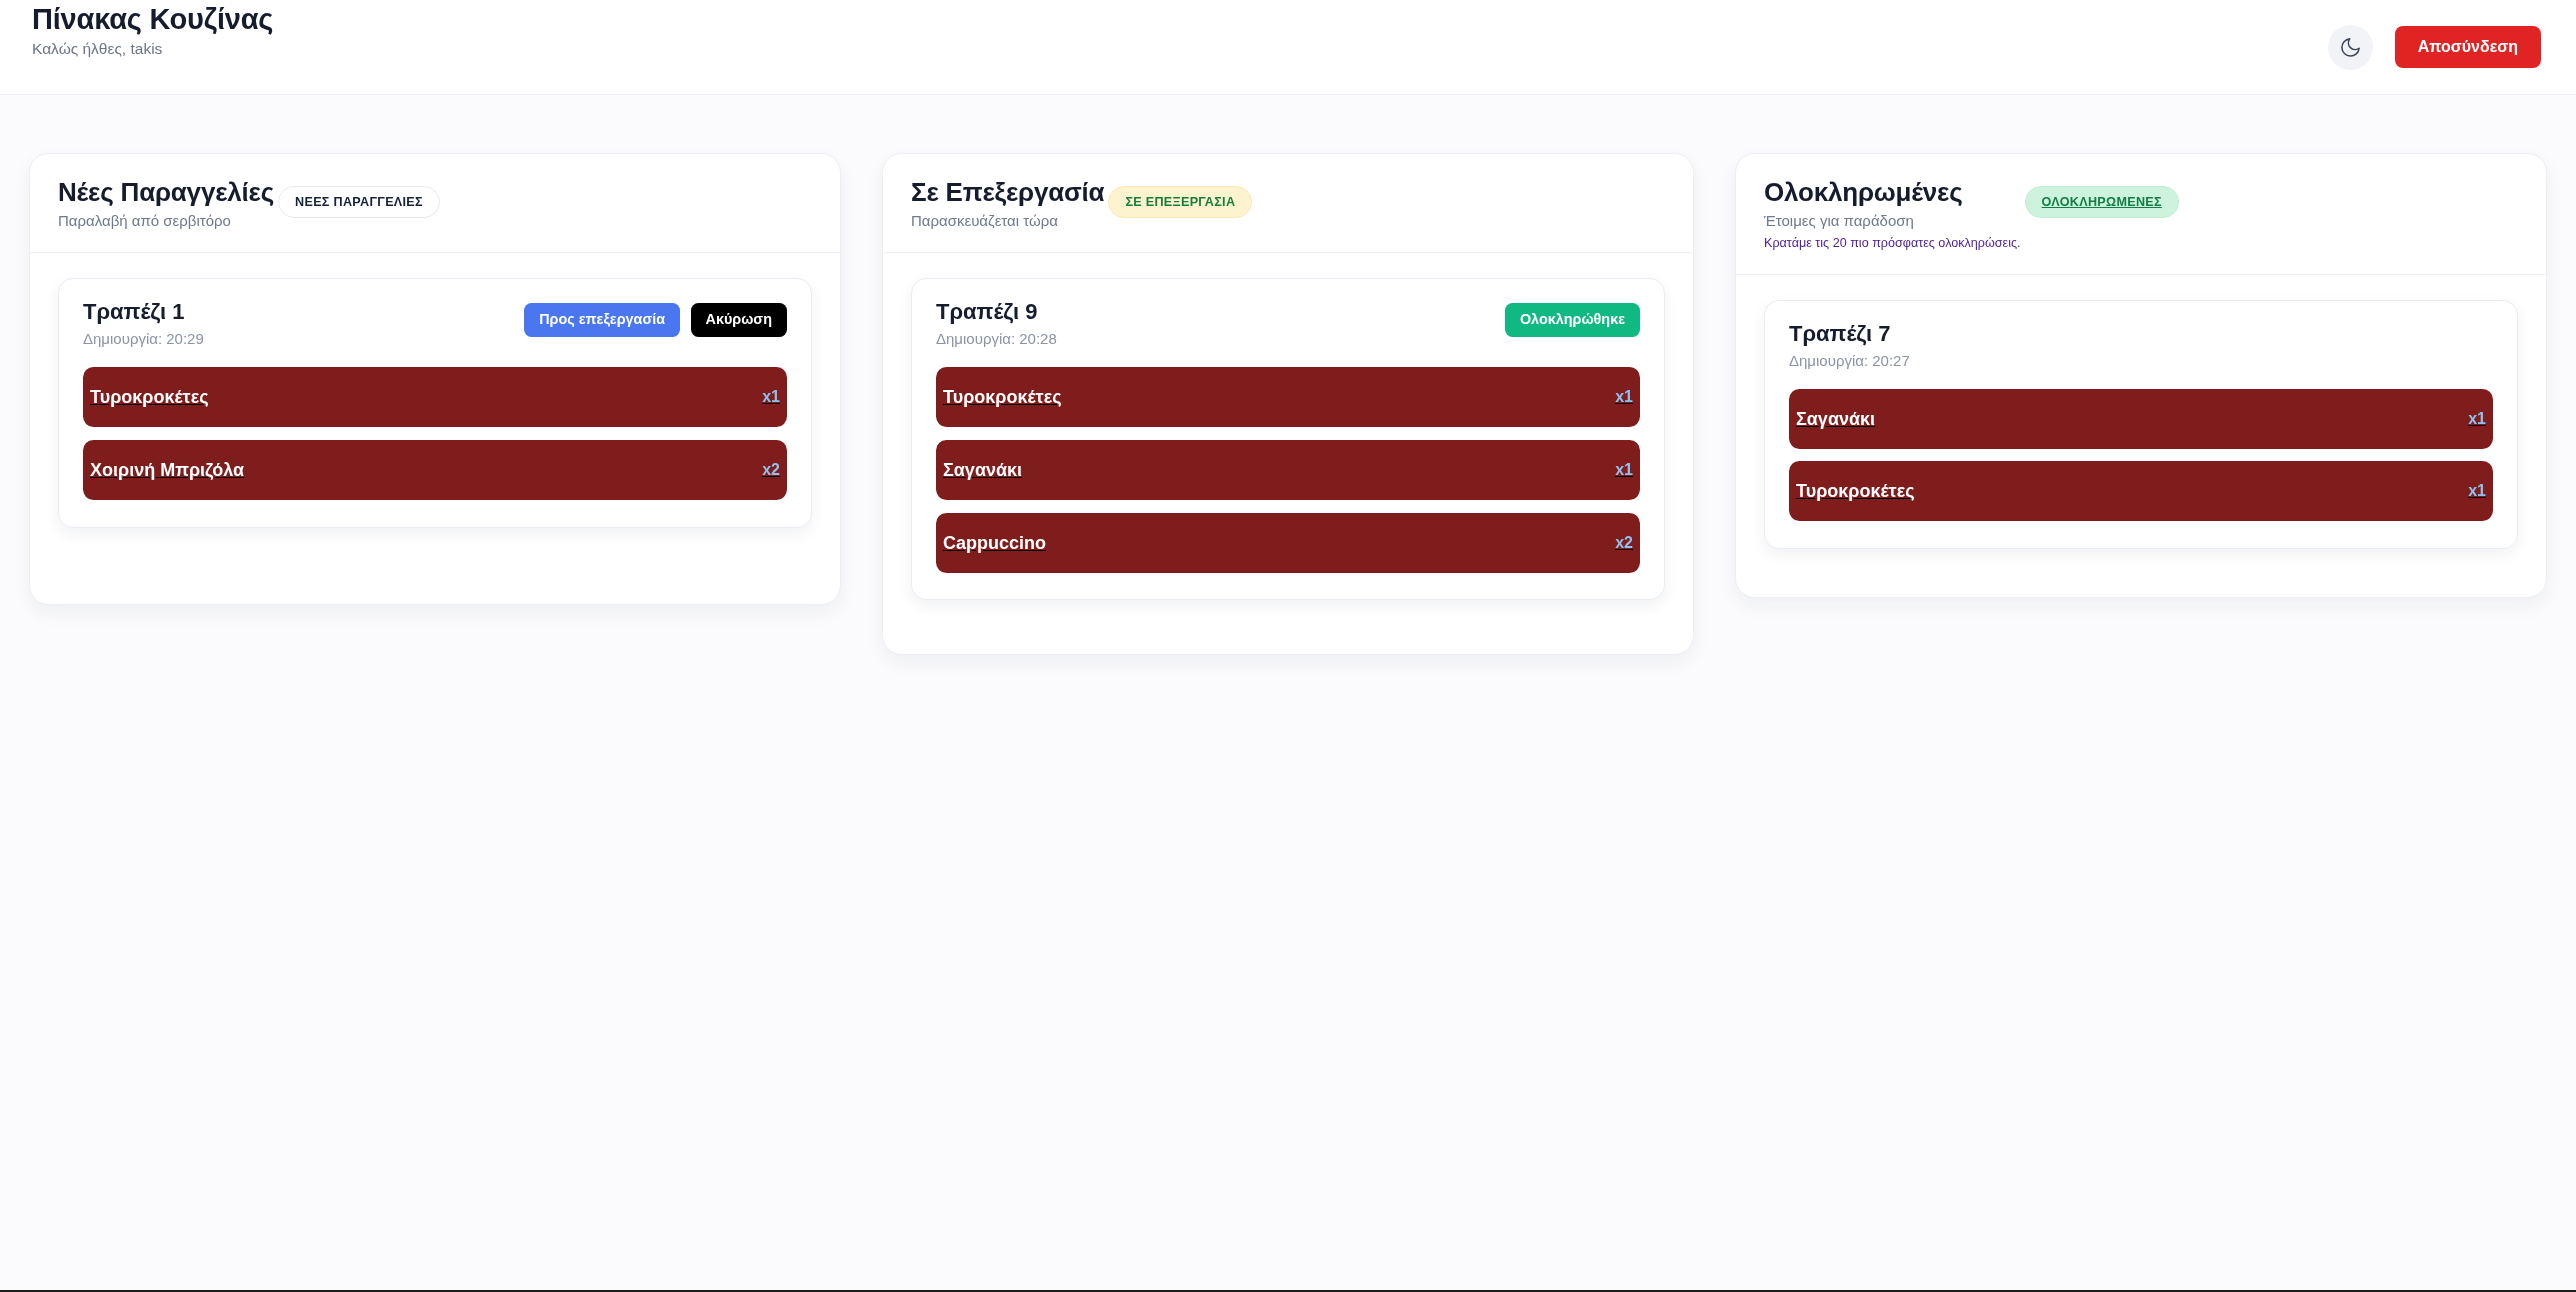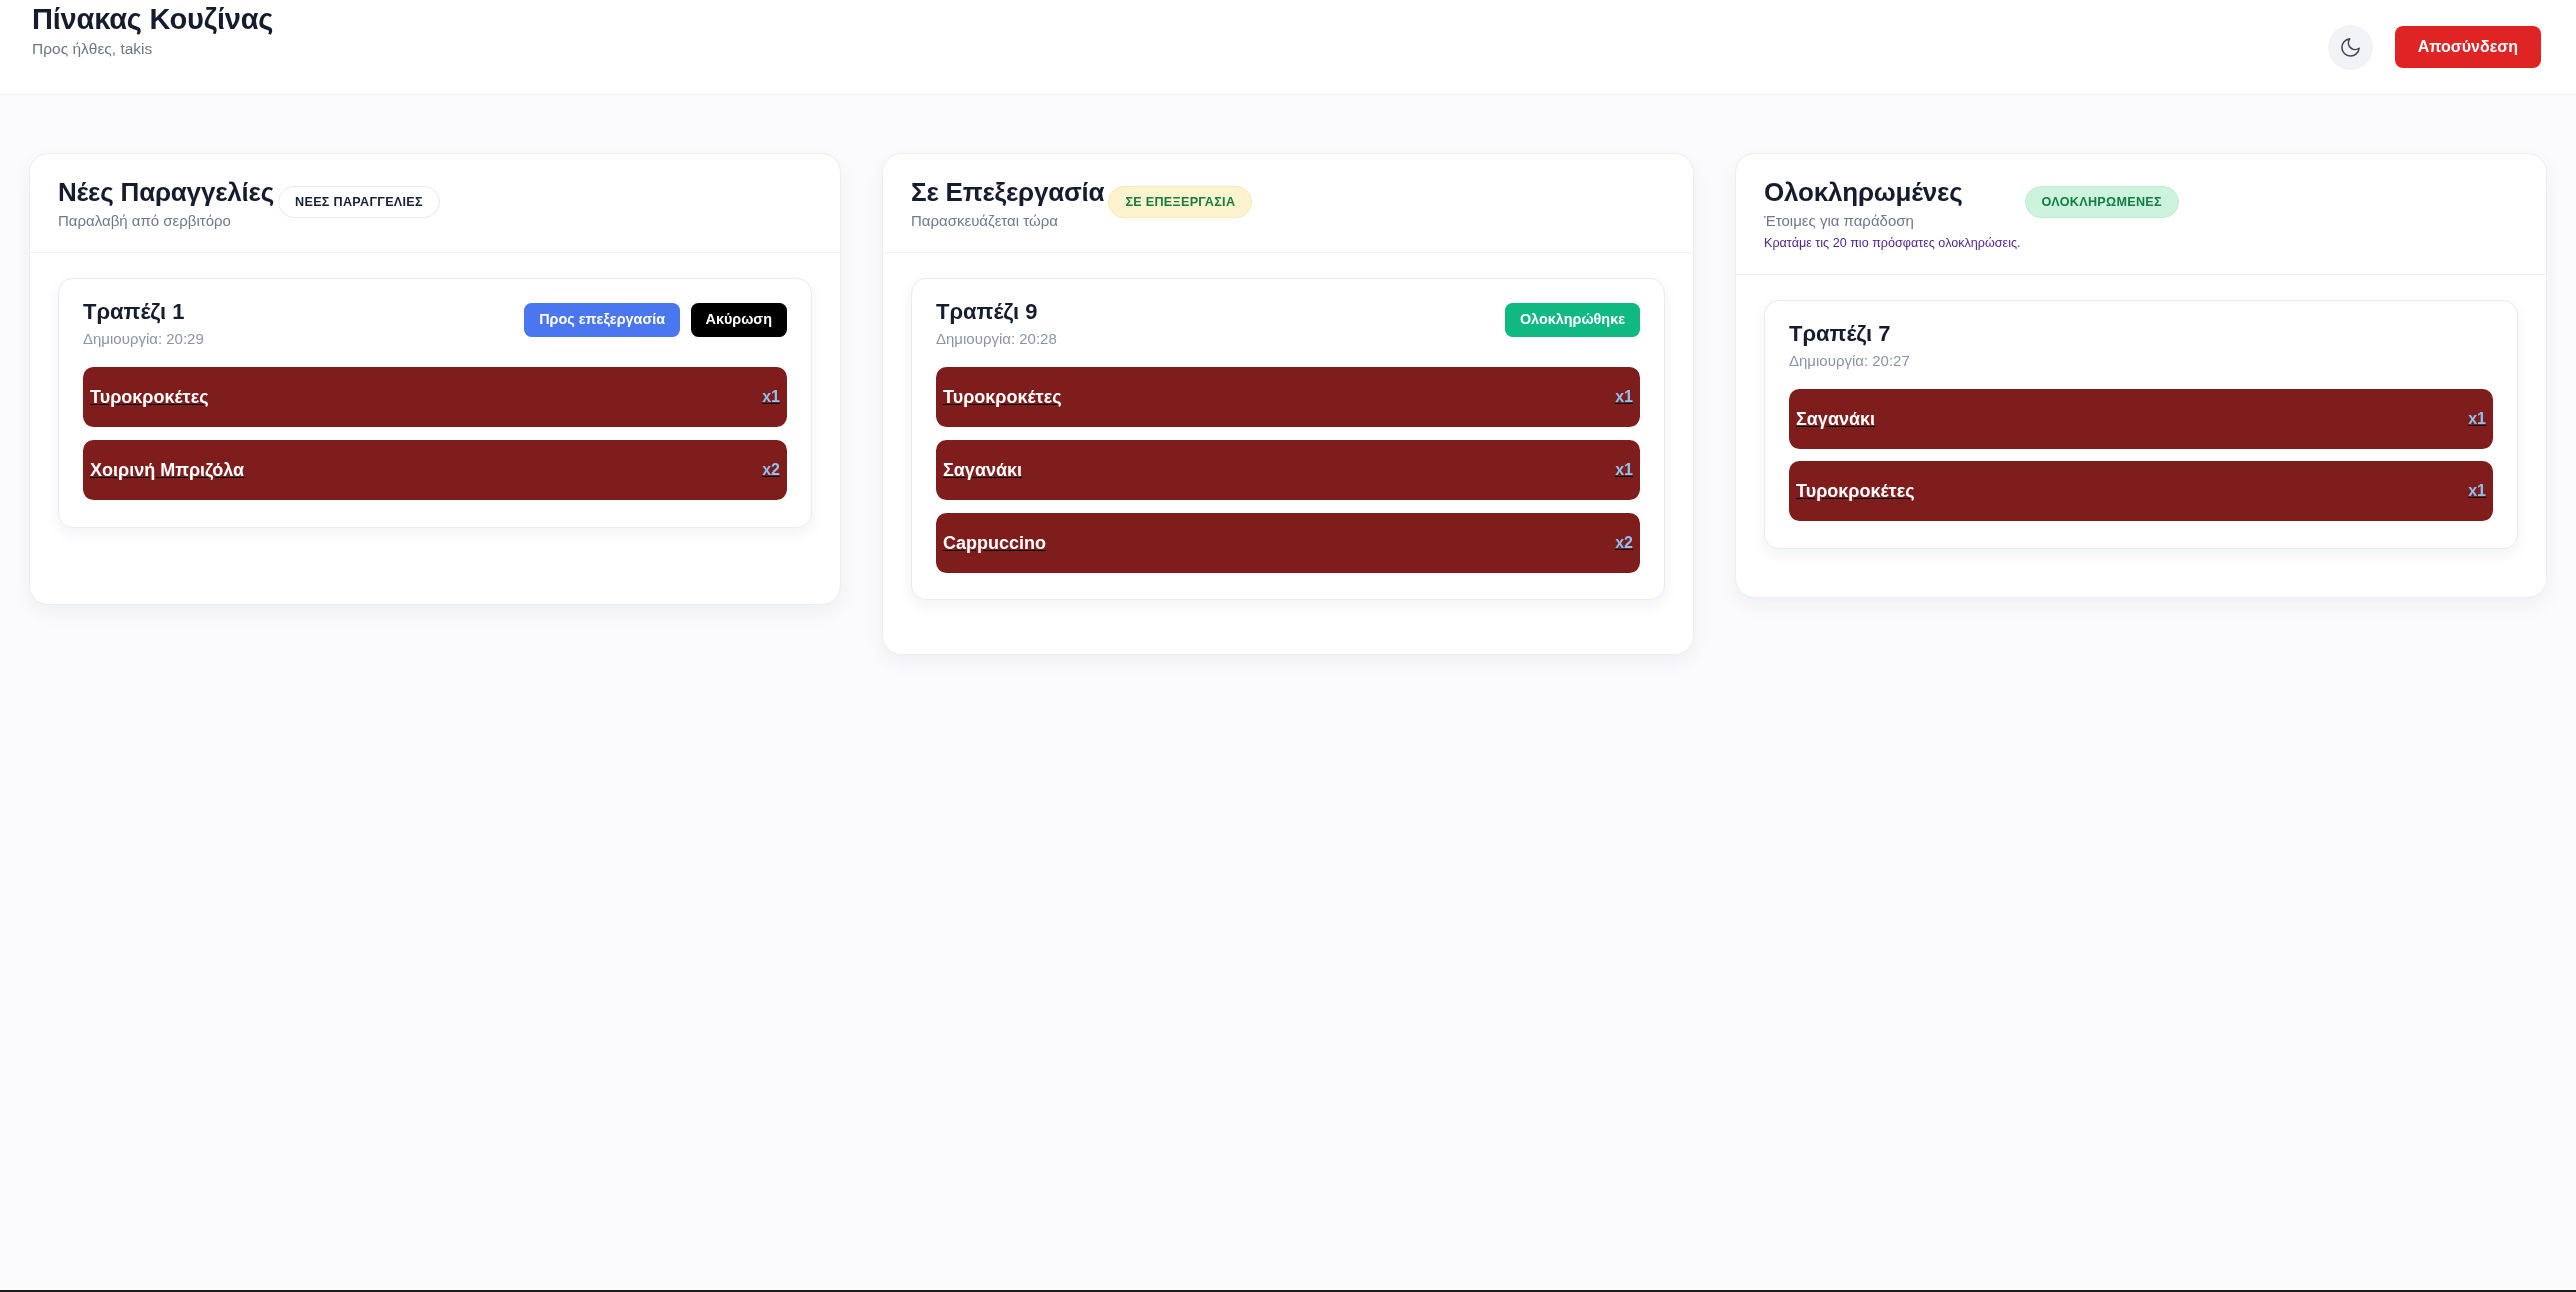--- a/index.html
+++ b/index.html
@@ -128,21 +128,21 @@
     border-radius: 574px;
     font-size: 12.6px;
     font-weight: 700;
     letter-spacing: 0.3px;
     padding: 8.6px 16px;
     line-height: 1;
     white-space: nowrap;
   }
   .badge-new     { background:#ffffff; color:#16213a; border: 1.7px solid #e7eaf1; }
   .badge-progress{ background:#fdf3cf; color:#15803d; border: 1.7px solid #fbeab5; }
-  .badge-done    { background:#cdf3dd; color:#127d47; border: 1.7px solid #bdeed2; }
+  .badge-done    { background:#cdf3dd; color:#127d47; border: 1.7px solid #bdeed2; text-decoration: underline; }
 
   .col-body {
     padding: 25px 28px 76px 28px;
     display: flex;
     flex-direction: column;
     gap: 25px;
   }
   .col-body.tight { padding-bottom: 54px; }
   .col-body.tight2 { padding-bottom: 48px; }
 
@@ -223,21 +223,21 @@
   }
 </style>
 </head>
 <body>
 
 <div class="page">
 
   <div class="topbar">
     <div class="brand">
       <div class="brand-title">Πίνακας Κουζίνας</div>
-      <div class="brand-sub">Προς ήλθες, takis</div>
+      <div class="brand-sub">Καλώς ήλθες, takis</div>
     </div>
     <div class="topbar-right">
       <button class="theme-toggle">
         <span>
           <svg width="23" height="23" viewBox="0 0 24 24" fill="none" stroke="#3a4458" stroke-width="1.6" stroke-linecap="round" stroke-linejoin="round">
             <path d="M21 12.79A9 9 0 1 1 11.21 3 7 7 0 0 0 21 12.79z"></path>
           </svg>
         </span>
       </button>
       <button class="logout-btn">Αποσύνδεση</button>

